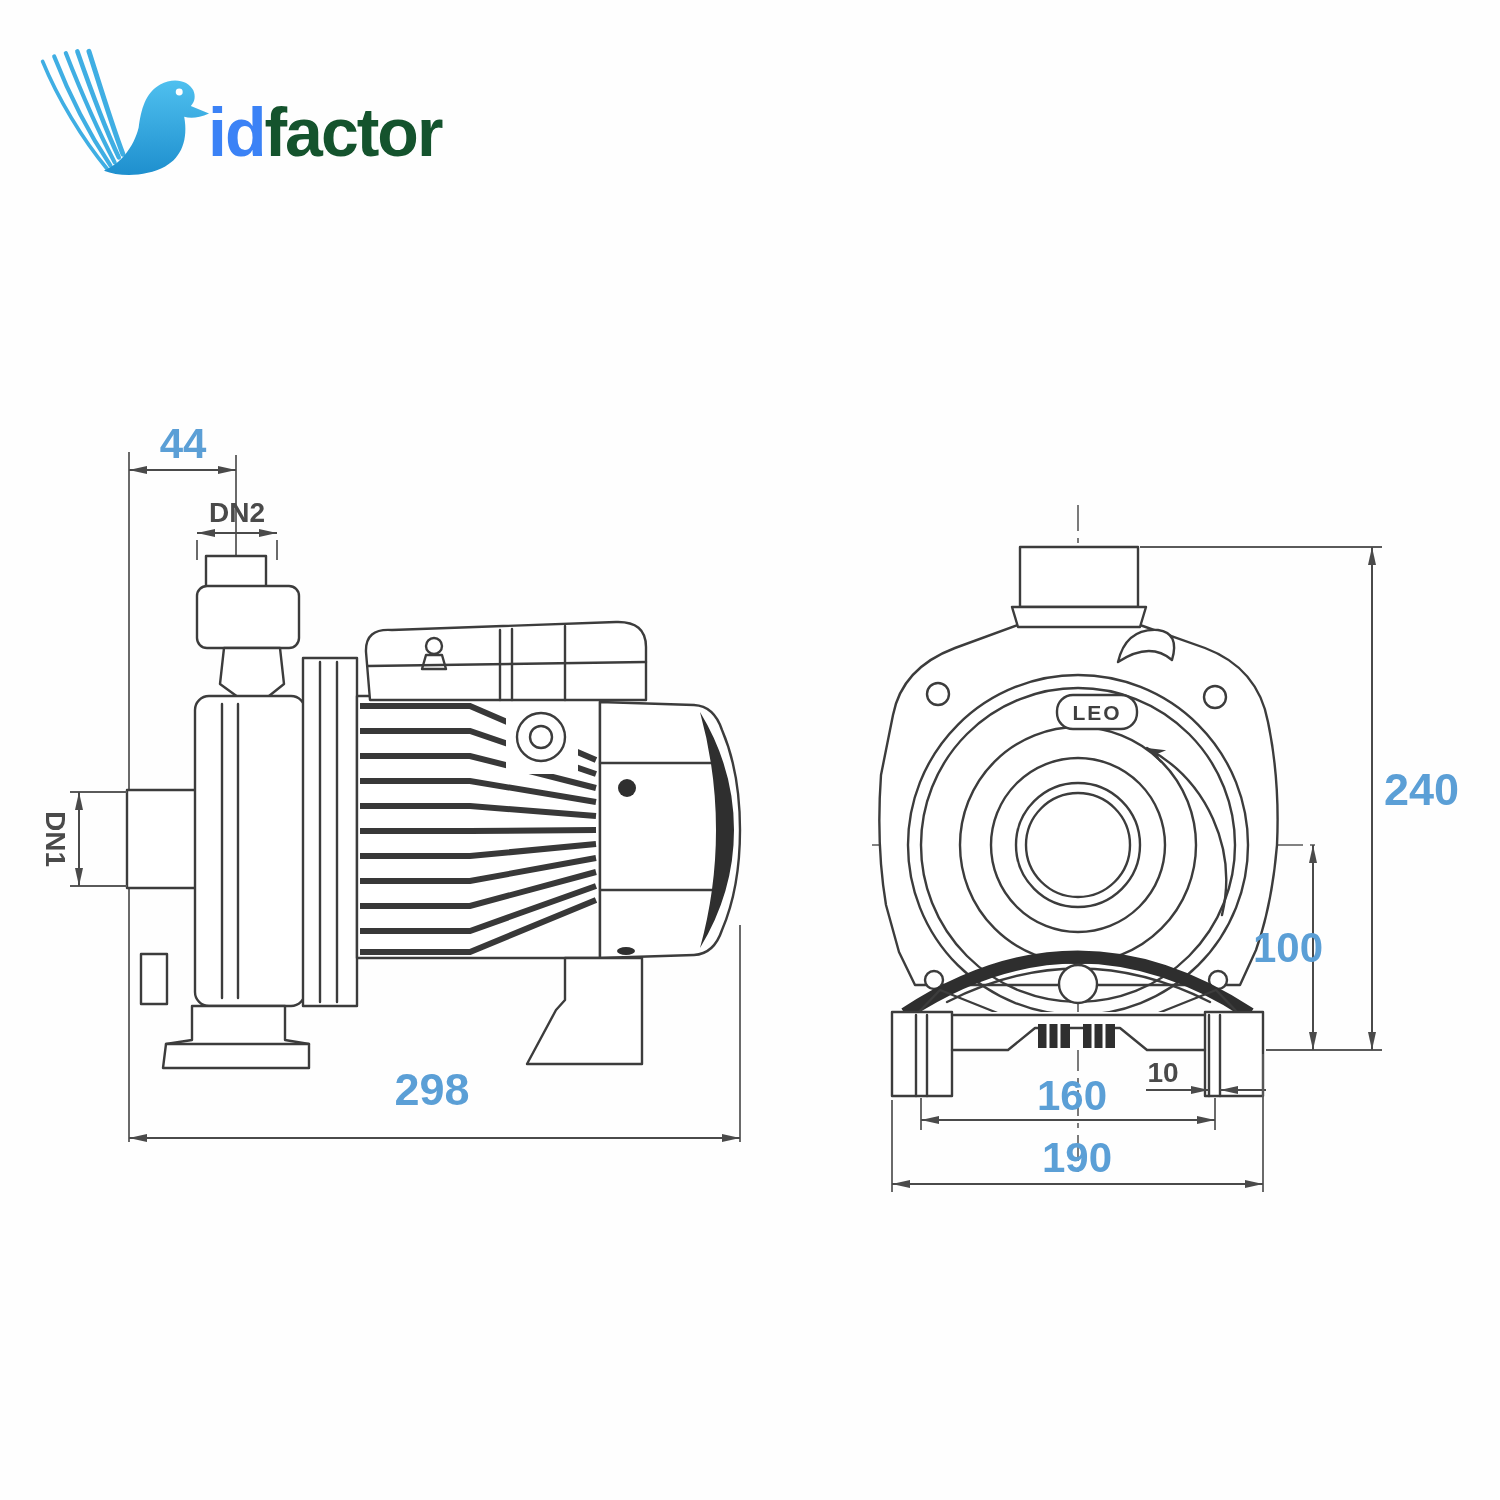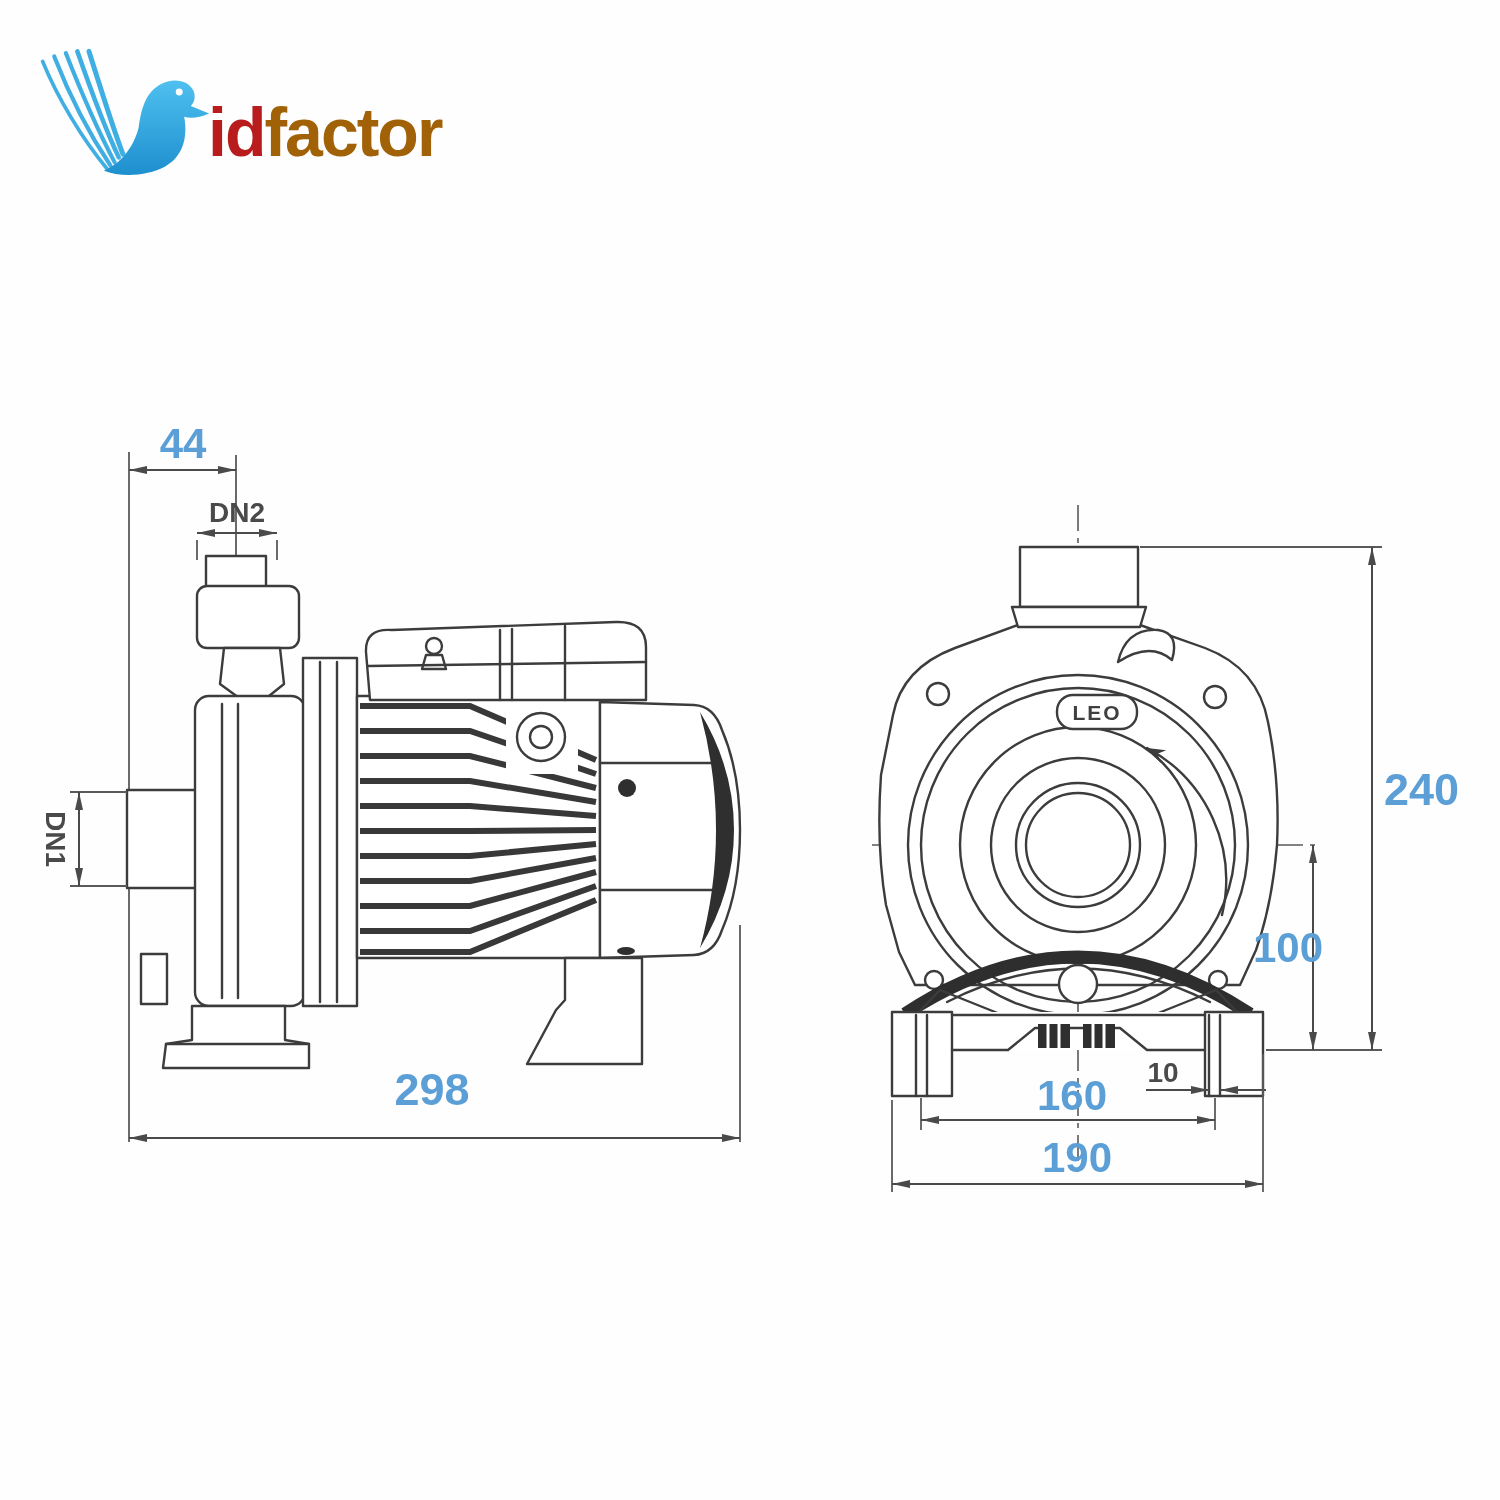--- a/index.html
+++ b/index.html
@@ -2,22 +2,22 @@
 <html><head>
 <meta charset="utf-8">
 <style>
   html,body{margin:0;padding:0;}
   body{
     width:1500px;height:1500px;position:relative;background:#fefefe;
     font-family:"Liberation Sans", sans-serif;overflow:hidden;
   }
   .logo{position:absolute;left:36px;top:40px;display:flex;align-items:flex-end;}
   .logotext{font-weight:bold;font-size:68px;letter-spacing:-2px;line-height:1;margin-left:-6px;margin-bottom:26px;white-space:nowrap;}
-  .logotext .blue{color:#b91c1c;}
-  .logotext .orange{color:#a16207;}
+  .logotext .blue{color:#3b82f6;}
+  .logotext .orange{color:#14532d;}
   .drawing{position:absolute;left:0;top:0;}
   svg text{font-family:"Liberation Sans", sans-serif;}
   .dimtxt{font-size:42px;font-weight:bold;fill:#5b9fd6;}
   .dimtxt-lg{font-size:45px;font-weight:bold;fill:#5b9fd6;}
   .lbl{font-size:28px;font-weight:bold;fill:#4a4a4a;}
   .leo{font-size:21px;font-weight:bold;fill:#3f3f3f;letter-spacing:2px;}
   .ln{stroke:#3c3c3c;stroke-width:2.4;fill:none;stroke-linejoin:round;stroke-linecap:round;}
   .lnw{stroke:#3c3c3c;stroke-width:2.4;fill:#ffffff;stroke-linejoin:round;}
   .fin{stroke:#383838;stroke-width:6;fill:none;stroke-linecap:butt;}
   .dim{stroke:#4a4a4a;stroke-width:2;fill:none;}

